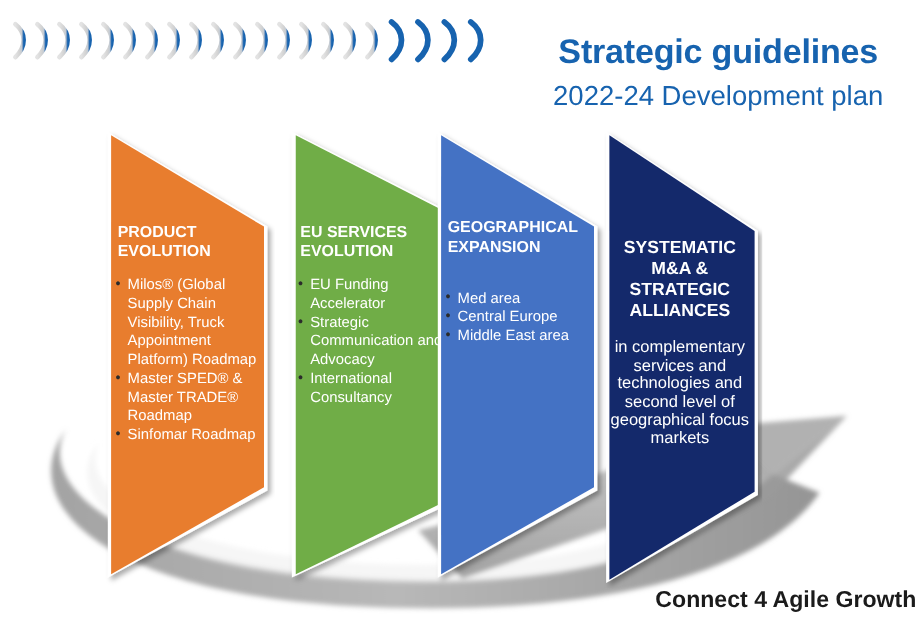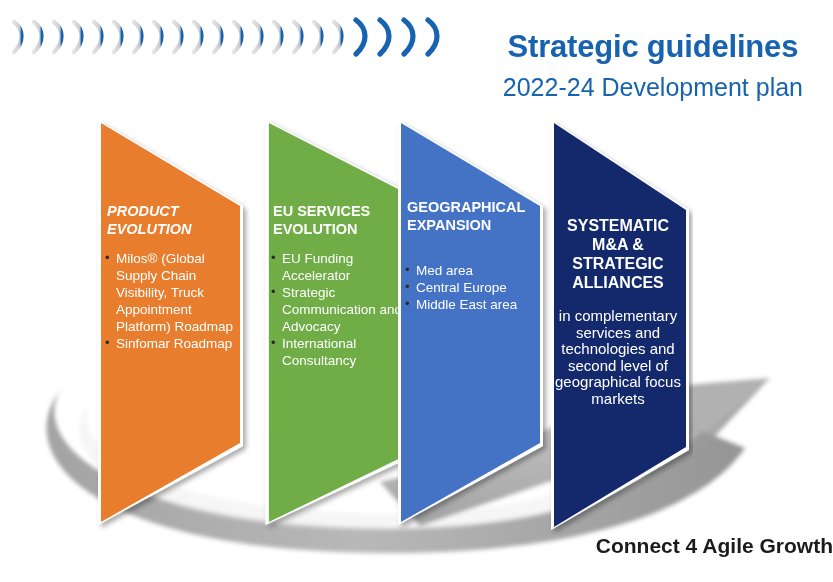--- a/index.html
+++ b/index.html
@@ -115,21 +115,21 @@
     content: "\2022";
     position: absolute;
     left: 0;
     top: -1px;
     font-size: 13px;
     color: #2b2b2b;
   }
 
   
   #panel-product { left: 90px; }
-  #panel-product .panel-heading { left: 17px; top: 92px; font-style: italic; }
+  #panel-product .panel-heading { left: 17px; top: 92px; }
   #panel-product .panel-list   { left: 15px; top: 140px; width: 133px; }
 
   
   #panel-euservices { left: 256px; padding-left: 27px; }
   #panel-euservices .panel-heading { left: 17px; top: 92px; }
   #panel-euservices .panel-list   { left: 15px; top: 140px; width: 133px; }
 
   
   #panel-geo { left: 390px; }
   #panel-geo .panel-heading { left: 17px; top: 88px; }
@@ -273,20 +273,21 @@
           <feDropShadow dx="3" dy="3" stdDeviation="2.6" flood-color="#000" flood-opacity="0.33"></feDropShadow>
         </filter>
       </defs>
       <polygon points="8,10 153,96 153,336 8,415" fill="#ffffff" filter="url(#pShadow1)"></polygon>
       <polygon points="11,13 150,96 150,333 11,412" fill="#E87D2E"></polygon>
     </svg>
     <div class="panel-content">
       <div class="panel-heading">PRODUCT EVOLUTION</div>
       <ul class="panel-list">
         <li>Milos® (Global Supply Chain Visibility, Truck Appointment Platform) Roadmap</li>
+        <li>Master SPED® &amp; Master TRADE® Roadmap</li>
         <li>Sinfomar Roadmap</li>
       </ul>
     </div>
   </div>
 
   <div class="panel" id="panel-euservices">
     <svg viewBox="0 0 160 425" preserveAspectRatio="none">
       <defs>
         <filter id="pShadow2" x="-20%" y="-8%" width="150%" height="125%">
           <feDropShadow dx="3" dy="3" stdDeviation="2.6" flood-color="#000" flood-opacity="0.33"></feDropShadow>

